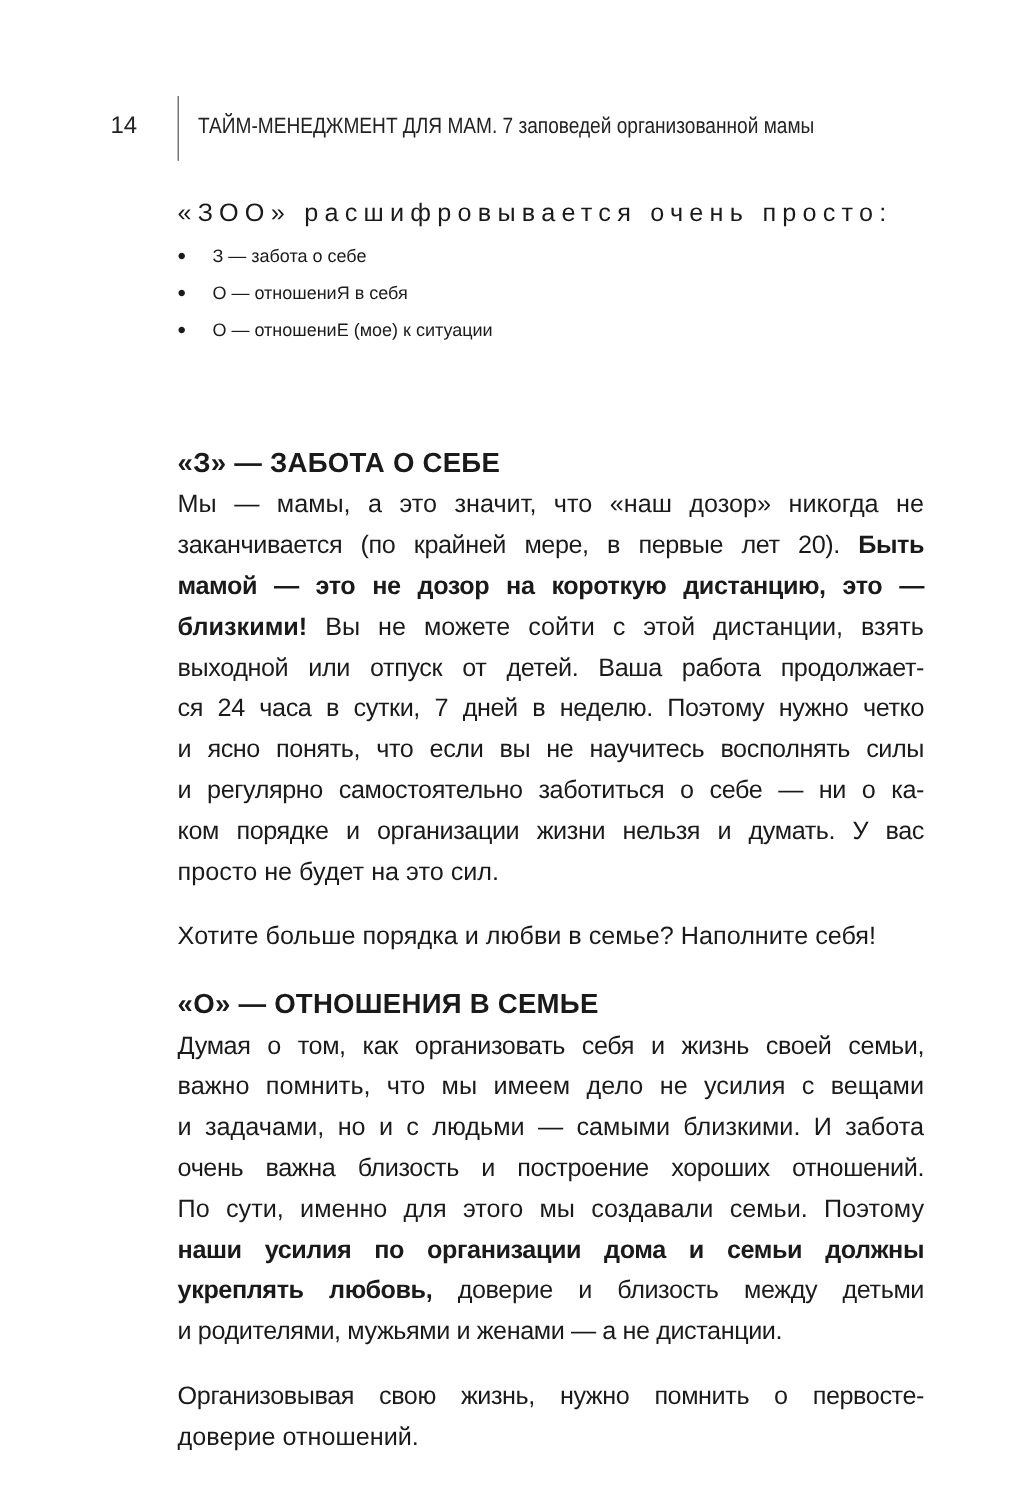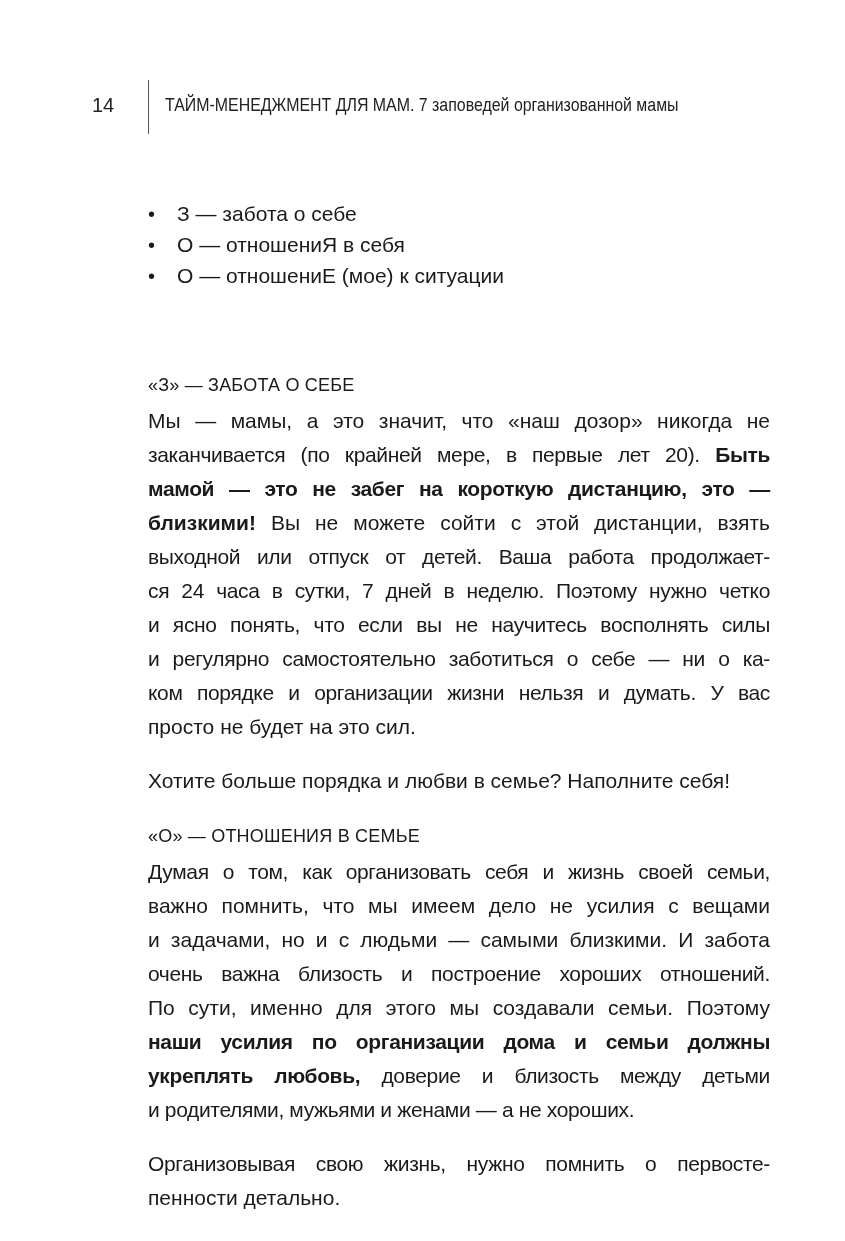--- a/index.html
+++ b/index.html
@@ -8,51 +8,52 @@
     .page { position: absolute; left: 0; top: 0; width: 845px; height: 991px; }
     .running-head { position: absolute; left: 0; top: 80px; height: 54px; width: 845px; }
     .page-num { position: absolute; left: 92px; top: 14px; font-size: 20px; color: #222; }
     .head-rule { position: absolute; left: 148px; top: 0; width: 1px; height: 54px; background: #555; }
     .head-title { position: absolute; left: 165px; top: 14px; font-size: 18.5px; color: #222;
                   font-family: "Liberation Sans", sans-serif; transform: scaleX(0.86); transform-origin: left center; white-space: nowrap; }
     .ln { position: absolute; left: 148px; white-space: nowrap; font-size: 21px; line-height: 30px; }
     .just { width: 622px; text-align: justify; text-align-last: justify; }
     .spaced { letter-spacing: 5.2px; font-size: 21px; }
     .bullet { position: absolute; left: 148px; font-size: 20px; line-height: 30px; }
-    .bullet-text { position: absolute; left: 177px; font-size: 21px; line-height: 30px; white-space: nowrap; }
-    .h { font-weight: normal; font-size: 18px; letter-spacing: 0.2px; text-align: right; }
+    .bullet-text { position: absolute; left: 177px; font-size: 15px; line-height: 30px; white-space: nowrap; }
+    .h { font-weight: bold; font-size: 23px; letter-spacing: 0.2px; text-align: right; }
     b { font-weight: bold; }
     .tight { letter-spacing: -0.35px; }
   </style>
 </head>
 <body>
 
 <div class="page">
 
   <div class="running-head">
     <span class="page-num">14</span>
     <span class="head-rule"></span>
     <span class="head-title">ТАЙМ-МЕНЕДЖМЕНТ ДЛЯ МАМ. 7 заповедей организованной мамы</span>
   </div>
 
+  <div class="ln spaced" style="top:163px">«ЗОО» расшифровывается очень просто:</div>
 
   <span class="bullet" style="top:199px">•</span>
   <span class="bullet-text" style="top:199px">З — забота о себе</span>
   <span class="bullet" style="top:230px">•</span>
   <span class="bullet-text" style="top:230px">О — отношениЯ в себя</span>
   <span class="bullet" style="top:261px">•</span>
   <span class="bullet-text" style="top:261px">О — отношениЕ (мое) к ситуации</span>
 
 
   <div class="ln h" style="top:370px">«З» — ЗАБОТА О СЕБЕ</div>
 
   <div>
     <div class="ln just" style="top:406px"><span>Мы — мамы, а это значит, что «наш дозор» никогда не</span></div>
     <div class="ln just tight" style="top:440px"><span>заканчивается (по крайней мере, в первые лет 20). </span><b>Быть</b></div>
-    <div class="ln just tight" style="top:474px"><b>мамой — это не забег на короткую дистанцию, это —</b></div>
+    <div class="ln just tight" style="top:474px"><b>мамой — это не дозор на короткую дистанцию, это —</b></div>
     <div class="ln just" style="top:508px"><b>близкими!</b><span> Вы не можете сойти с этой дистанции, взять</span></div>
     <div class="ln just tight" style="top:542px"><span>выходной или отпуск от детей. Ваша работа продолжает-</span></div>
     <div class="ln just tight" style="top:576px"><span>ся 24 часа в сутки, 7 дней в неделю. Поэтому нужно четко</span></div>
     <div class="ln just tight" style="top:610px"><span>и ясно понять, что если вы не научитесь восполнять силы</span></div>
     <div class="ln just tight" style="top:644px"><span>и регулярно самостоятельно заботиться о себе — ни о ка-</span></div>
     <div class="ln just tight" style="top:678px"><span>ком порядке и организации жизни нельзя и думать. У вас</span></div>
     <div class="ln" style="top:712px"><span>просто не будет на это сил.</span></div>
   </div>
 
   <div class="ln" style="top:766px">Хотите больше порядка и любви в семье? Наполните себя!</div>
@@ -60,19 +61,19 @@
   <div class="ln h" style="top:821px">«О» — ОТНОШЕНИЯ В СЕМЬЕ</div>
 
   <div>
     <div class="ln just tight" style="top:857px"><span>Думая о том, как организовать себя и жизнь своей семьи,</span></div>
     <div class="ln just" style="top:891px"><span>важно помнить, что мы имеем дело не усилия с вещами</span></div>
     <div class="ln just" style="top:925px"><span>и задачами, но и с людьми — самыми близкими. И забота</span></div>
     <div class="ln just tight" style="top:959px"><span>очень важна близость и построение хороших отношений.</span></div>
     <div class="ln just" style="top:993px"><span>По сути, именно для этого мы создавали семьи. Поэтому</span></div>
     <div class="ln just tight" style="top:1027px"><b>наши усилия по организации дома и семьи должны</b></div>
     <div class="ln just tight" style="top:1061px"><b>укреплять любовь,</b><span> доверие и близость между детьми</span></div>
-    <div class="ln tight" style="top:1095px"><span>и родителями, мужьями и женами — а не хороших.</span></div>
+    <div class="ln tight" style="top:1095px"><span>и родителями, мужьями и женами — а не дистанции.</span></div>
   </div>
 
   <div class="ln just tight" style="top:1149px">Организовывая свою жизнь, нужно помнить о первосте-</div>
-  <div class="ln" style="top:1183px">пенности детально.</div>
+  <div class="ln" style="top:1183px">доверие отношений.</div>
 
 </div>
 
 </body></html>

